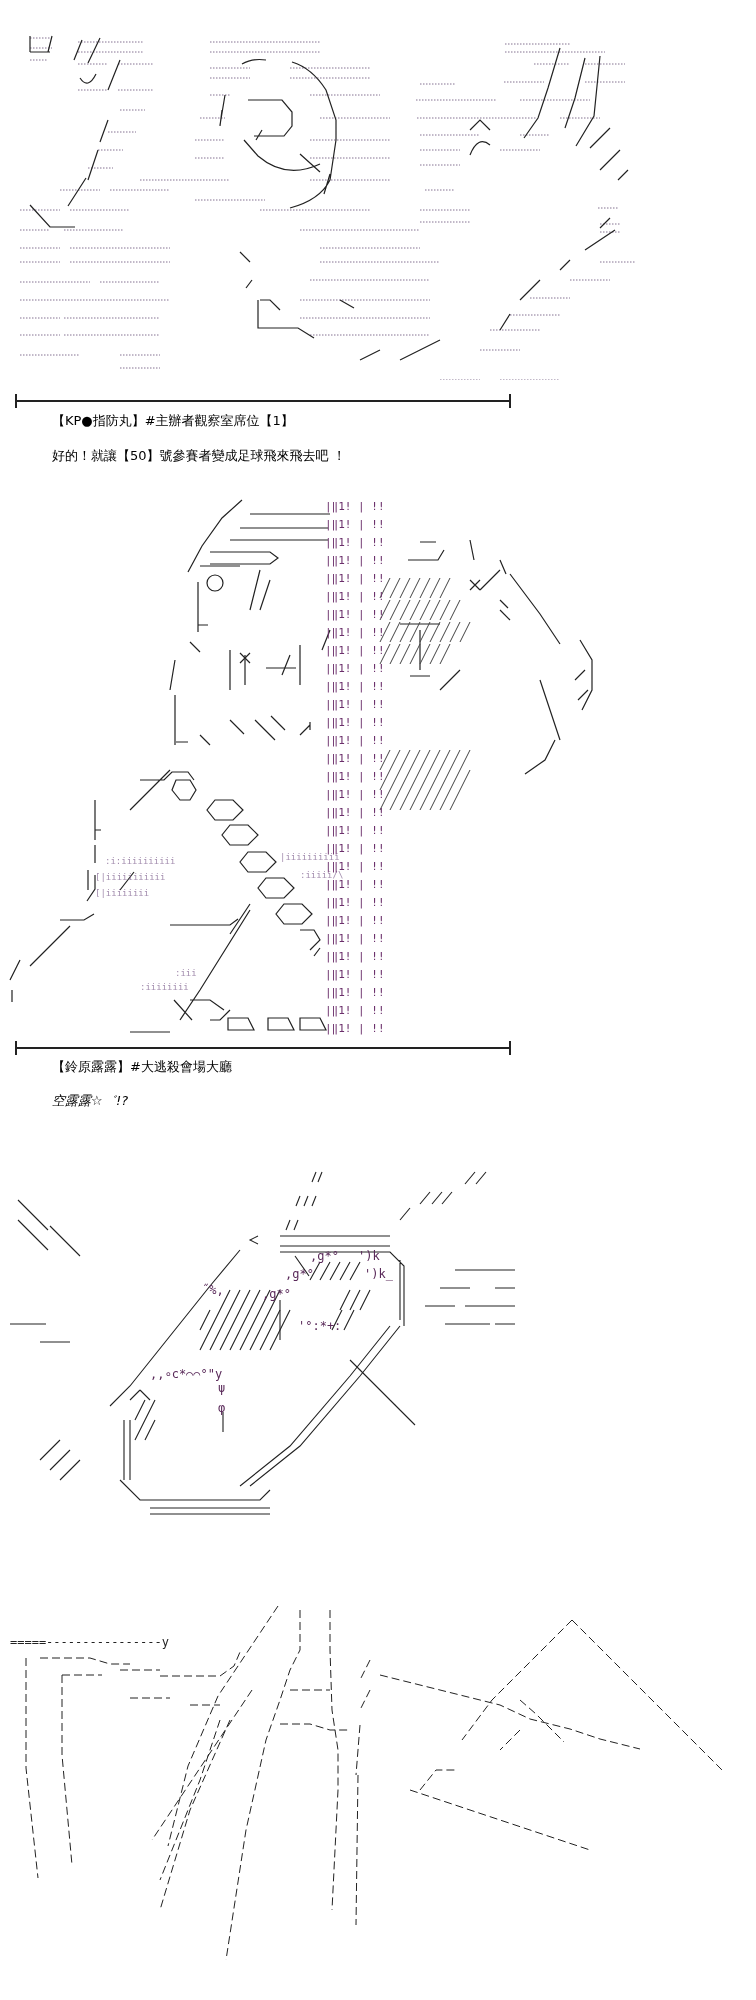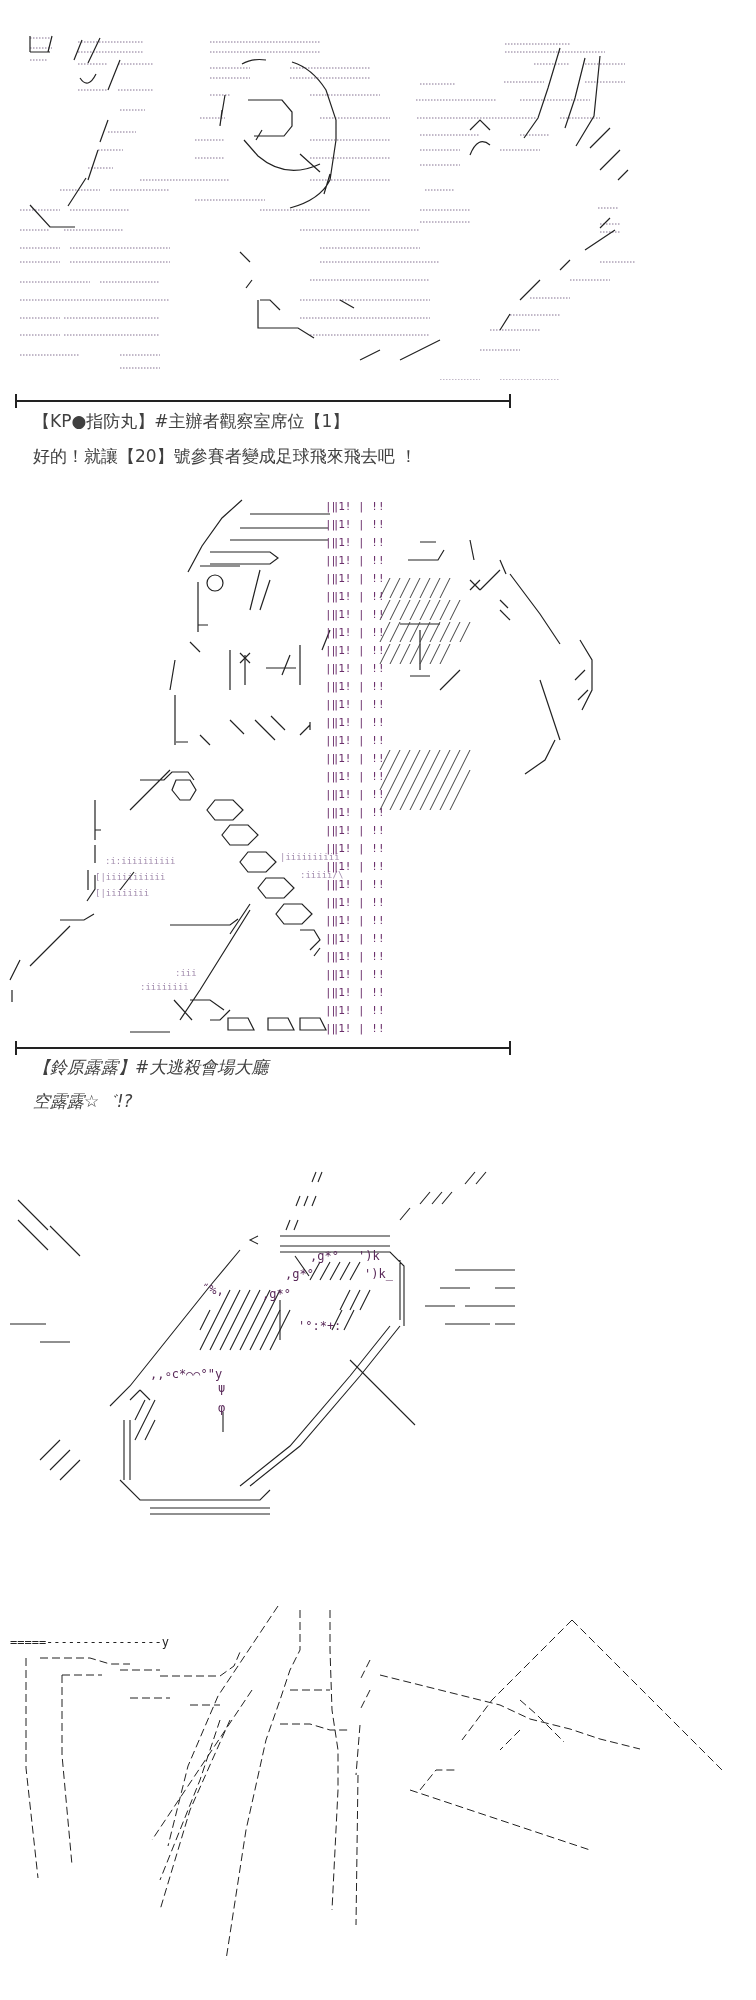--- a/index.html
+++ b/index.html
@@ -4,21 +4,21 @@
 <style>
   html, body { margin: 0; padding: 0; background: #ffffff; }
   body { width: 756px; height: 2000px; position: relative; overflow: hidden;
          font-family: "DejaVu Sans", sans-serif; color: #1a1a1a; }
   .panel { position: absolute; left: 0; width: 756px; }
   .art { position: absolute; left: 0; top: 0; width: 756px; }
   .art svg { display: block; }
   .divider { position: absolute; left: 15px; width: 496px; height: 2px; background: #222; }
   .divider::before, .divider::after { content: ""; position: absolute; top: -6px; width: 2px; height: 14px; background: #222; }
   .divider::before { left: 0; } .divider::after { right: 0; }
-  .caption { position: absolute; left: 33px; font-size: 17px; line-height: 18px; white-space: nowrap; color: #404040; }
+  .caption { position: absolute; left: 52px; font-size: 13px; line-height: 18px; white-space: nowrap; color: #000000; }
   .pillar { color: #6b2f6b; }
 </style>
 </head>
 <body>
 
 <div class="panel" style="top:0;height:440px;">
   <div class="art">
     <svg width="756" height="380" viewBox="0 0 756 380" xmlns="http://www.w3.org/2000/svg">
       <g stroke="#6e5a7e" stroke-width="1" stroke-dasharray="1.5 1.5" fill="none" opacity="0.85">
 
@@ -32,21 +32,21 @@
       <g stroke="#222" stroke-width="1.2" fill="none">
         <path d="M30 36 v16 M30 52 h20 M52 36 l-4 16 M82 40 l-8 20 M100 38 l-12 25 M80 78 q8 12 16 -4 M120 60 l-12 30 M108 120 l-8 22 M98 150 l-10 30 M86 178 l-18 28 M30 205 l20 22 h25"></path>
         <path d="M242 64 q10 -6 24 -4 M292 62 q20 6 34 28 l10 30 v20 l-6 40 q-10 20 -40 28 M225 95 l-5 30 M222 110 l-2 16 M248 100 h34 l10 12 v14 l-8 10 h-30 M262 130 l-6 10 M244 140 l14 16 q28 24 62 8 M300 154 l20 18 M330 174 l-6 20 M250 262 l-10 -10 M252 280 l-6 8 M258 300 v28 h40 l16 10"></path>
         <path d="M560 48 l-12 40 l-10 30 l-14 20 M585 58 l-10 40 l-10 30 M600 56 l-6 60 l-18 30 M470 130 l10 -10 l10 10 M470 155 q8 -20 20 -10 M590 148 l20 -20 M600 170 l20 -20 M618 180 l10 -10 M600 228 l10 -10 M585 250 l30 -20 M560 270 l10 -10 M520 300 l20 -20 M500 330 l10 -16 M400 360 l40 -20 M360 360 l20 -10"></path>
         <path d="M260 300 h10 l10 10 M340 300 l14 8"></path>
       </g>
     </svg>
   </div>
   <div class="divider" style="top:400px;"></div>
   <div class="caption" style="top:412px;">【KP●指防丸】#主辦者觀察室席位【1】</div>
-  <div class="caption" style="top:447px;">好的！就讓【20】號參賽者變成足球飛來飛去吧 ！</div>
+  <div class="caption" style="top:447px;">好的！就讓【50】號參賽者變成足球飛來飛去吧 ！</div>
 </div>
 
 <div class="panel" style="top:480px;height:620px;">
   <div class="art">
     <svg width="756" height="580" viewBox="0 0 756 580" xmlns="http://www.w3.org/2000/svg">
 
       <g stroke="#222" stroke-width="1.2" fill="none">
         <path d="M250 34 h80 M240 48 h88 M230 60 h98 M210 72 h60 l8 6 l-8 6 h-60 M200 86 h40 M188 92 l14 -26 l20 -28 l20 -18"></path>
         <circle cx="215" cy="103" r="8"></circle>
         <path d="M198 102 v50 M198 145 h10 M190 162 l10 10 M175 180 l-5 30 M175 215 v50 M176 262 h12 M230 170 v40 M245 175 v30 M250 130 l10 -40 M270 100 l-10 30 M290 175 l-8 20 M300 165 v40 M330 150 l-8 20"></path>
@@ -103,21 +103,21 @@
         <text x="325" y="462">|‖1!  | !!</text>
         <text x="325" y="480">|‖1!  | !!</text>
         <text x="325" y="498">|‖1!  | !!</text>
         <text x="325" y="516">|‖1!  | !!</text>
         <text x="325" y="534">|‖1!  | !!</text>
         <text x="325" y="552">|‖1!  | !!</text>
       </g>
     </svg>
   </div>
   <div class="divider" style="top:567px;"></div>
-  <div class="caption" style="top:578px;font-style:italic;">【鈴原露露】#大逃殺會場大廳</div>
+  <div class="caption" style="top:578px;">【鈴原露露】#大逃殺會場大廳</div>
   <div class="caption" style="top:612px;font-style:italic;">空露露☆゛!?</div>
 </div>
 
 <div class="panel" style="top:1160px;height:420px;">
   <div class="art">
     <svg width="756" height="420" viewBox="0 0 756 420" xmlns="http://www.w3.org/2000/svg">
       <g stroke="#222" stroke-width="1.1" fill="none">
 
         <path d="M316 12 l-4 10 M322 12 l-4 10 M300 36 l-4 10 M308 36 l-4 10 M316 36 l-4 10 M290 60 l-4 10 M298 60 l-4 10 M475 12 l-10 12 M486 12 l-10 12 M420 44 l10 -12 M432 44 l10 -12 M442 44 l10 -12 M400 60 l10 -12"></path>
         <path d="M18 40 l30 30 M18 60 l30 30 M50 66 l30 30"></path>

